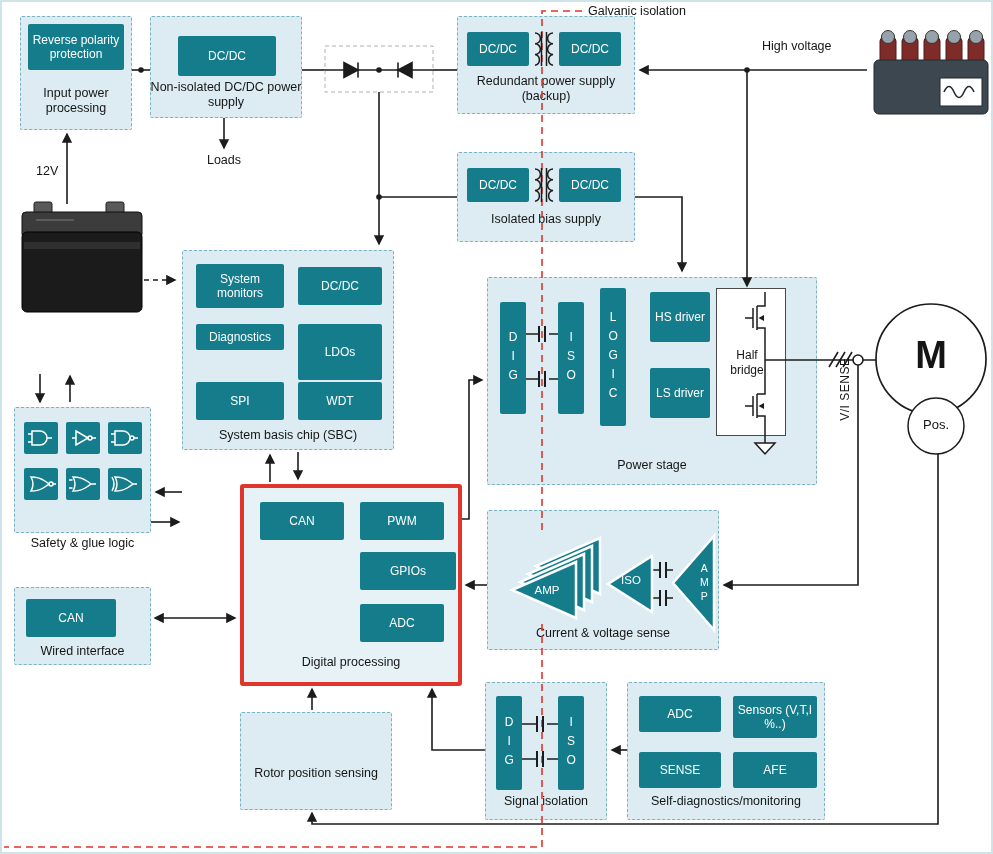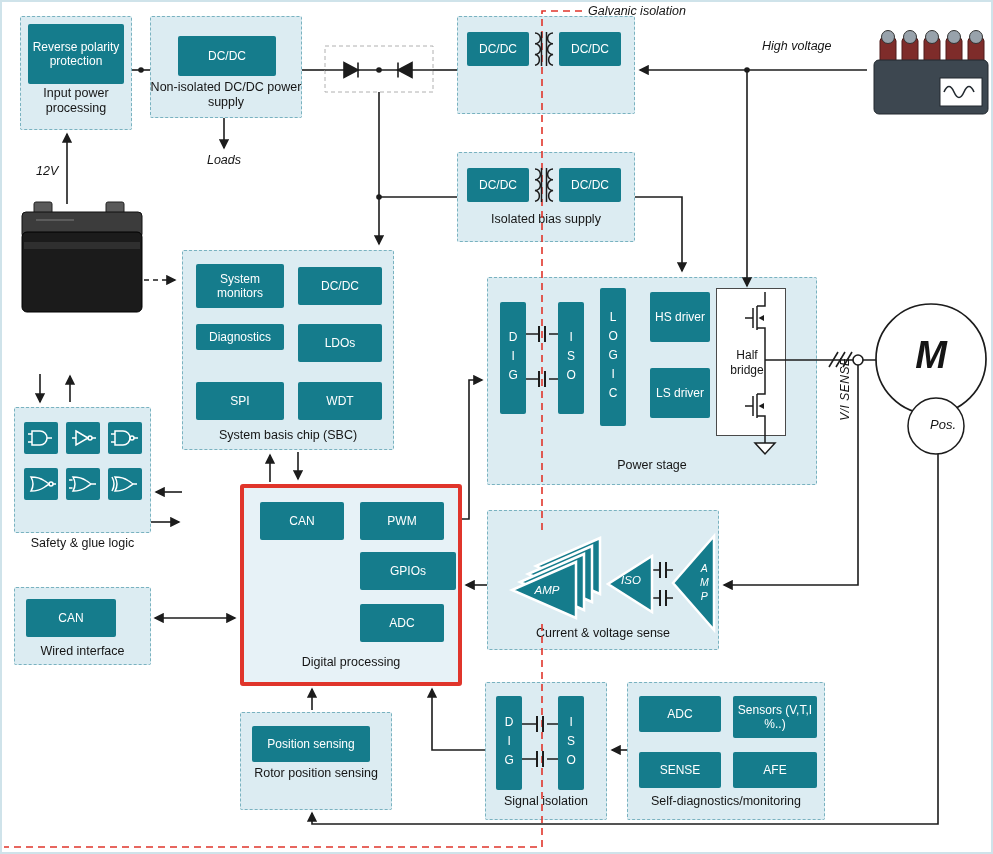--- a/index.html
+++ b/index.html
@@ -20,21 +20,21 @@
     padding:2px; box-sizing:border-box;
   }
   .whitebox { position:absolute; background:#fff; border:1.3px solid #4a4a4a; box-sizing:border-box; }
   .clabel {
     position:absolute; color:#151515; font-size:12.5px; line-height:1.22;
     text-align:center;
   }
   .freelabel { position:absolute; color:#151515; font-size:12.5px; line-height:1.2; }
   .vtext { writing-mode:vertical-lr; text-orientation:upright; letter-spacing:5px; }
   .overlay { position:absolute; left:0; top:0; pointer-events:none; }
-  .toplayer { position:absolute; left:0; top:0; width:100%; height:100%; pointer-events:none;font-style:italic; }
+  .toplayer { position:absolute; left:0; top:0; width:100%; height:100%; pointer-events:none; }
   .toplayer > div { position:absolute; }
   .wh { color:#fff; }
 </style>
 </head>
 <body>
 
 <div class="canvas">
 
   <div class="container" style="left:18px;top:14px;width:112px;height:114px"></div>
   <div class="container" style="left:148px;top:14px;width:152px;height:102px"></div>
@@ -43,61 +43,61 @@
   <div class="container" style="left:180px;top:248px;width:212px;height:200px"></div>
   <div class="container" style="left:485px;top:275px;width:330px;height:208px"></div>
   <div class="container" style="left:12px;top:405px;width:137px;height:126px"></div>
   <div class="container" style="left:12px;top:585px;width:137px;height:78px"></div>
   <div class="container dp" style="left:238px;top:482px;width:222px;height:202px"></div>
   <div class="container" style="left:485px;top:508px;width:232px;height:140px"></div>
   <div class="container" style="left:238px;top:710px;width:152px;height:98px"></div>
   <div class="container" style="left:483px;top:680px;width:122px;height:138px"></div>
   <div class="container" style="left:625px;top:680px;width:198px;height:138px"></div>
 
-  <div class="block" style="left:26px;top:22px;width:96px;height:60px">Reverse polarity protection</div>
+  <div class="block" style="left:26px;top:22px;width:96px;height:46px">Reverse polarity protection</div>
   <div class="block" style="left:176px;top:34px;width:98px;height:40px">DC/DC</div>
   <div class="block" style="left:465px;top:30px;width:62px;height:34px">DC/DC</div>
   <div class="block" style="left:557px;top:30px;width:62px;height:34px">DC/DC</div>
   <div class="block" style="left:465px;top:166px;width:62px;height:34px">DC/DC</div>
   <div class="block" style="left:557px;top:166px;width:62px;height:34px">DC/DC</div>
 
   <div class="block" style="left:194px;top:262px;width:88px;height:44px">System monitors</div>
   <div class="block" style="left:296px;top:265px;width:84px;height:38px">DC/DC</div>
   <div class="block" style="left:194px;top:322px;width:88px;height:26px">Diagnostics</div>
-  <div class="block" style="left:296px;top:322px;width:84px;height:38px">LDOs</div>
+  <div class="block" style="left:296px;top:322px;width:84px;height:56px">LDOs</div>
   <div class="block" style="left:194px;top:380px;width:88px;height:38px">SPI</div>
   <div class="block" style="left:296px;top:380px;width:84px;height:38px">WDT</div>
 
   <div class="block vtext" style="left:498px;top:300px;width:26px;height:112px">DIG</div>
   <div class="block vtext" style="left:556px;top:300px;width:26px;height:112px">ISO</div>
   <div class="block vtext" style="left:598px;top:286px;width:26px;height:138px">LOGIC</div>
   <div class="block" style="left:648px;top:290px;width:60px;height:50px">HS driver</div>
   <div class="block" style="left:648px;top:366px;width:60px;height:50px">LS driver</div>
   <div class="whitebox" style="left:714px;top:286px;width:70px;height:148px"></div>
   <div class="clabel" style="left:716px;top:346px;width:58px;font-size:12px">Half bridge</div>
 
   <div class="block" style="left:24px;top:597px;width:90px;height:38px">CAN</div>
 
   <div class="block" style="left:258px;top:500px;width:84px;height:38px">CAN</div>
   <div class="block" style="left:358px;top:500px;width:84px;height:38px">PWM</div>
   <div class="block" style="left:358px;top:550px;width:96px;height:38px">GPIOs</div>
   <div class="block" style="left:358px;top:602px;width:84px;height:38px">ADC</div>
 
-  <div class="block" style="left:250px;top:724px;width:118px;height:36px">Position sensing</div>
 
   <div class="block vtext" style="left:494px;top:694px;width:26px;height:94px">DIG</div>
   <div class="block vtext" style="left:556px;top:694px;width:26px;height:94px">ISO</div>
 
   <div class="block" style="left:637px;top:694px;width:82px;height:36px">ADC</div>
   <div class="block" style="left:731px;top:694px;width:84px;height:42px">Sensors (V,T,I %..)</div>
   <div class="block" style="left:637px;top:750px;width:82px;height:36px">SENSE</div>
   <div class="block" style="left:731px;top:750px;width:84px;height:36px">AFE</div>
 
   <div class="clabel" style="left:20px;top:84px;width:108px">Input power processing</div>
   <div class="clabel" style="left:148px;top:78px;width:152px">Non-isolated DC/DC power supply</div>
+  <div class="clabel" style="left:455px;top:72px;width:178px">Redundant power supply (backup)</div>
   <div class="clabel" style="left:455px;top:210px;width:178px">Isolated bias supply</div>
   <div class="clabel" style="left:180px;top:426px;width:212px">System basis chip (SBC)</div>
   <div class="clabel" style="left:485px;top:456px;width:330px">Power stage</div>
   <div class="clabel" style="left:12px;top:534px;width:137px">Safety &amp; glue logic</div>
   <div class="clabel" style="left:12px;top:642px;width:137px">Wired interface</div>
   <div class="clabel" style="left:238px;top:653px;width:222px">Digital processing</div>
   <div class="clabel" style="left:485px;top:624px;width:232px">Current &amp; voltage sense</div>
   <div class="clabel" style="left:252px;top:764px;width:124px">Rotor position sensing</div>
   <div class="clabel" style="left:483px;top:792px;width:122px">Signal isolation</div>
   <div class="clabel" style="left:625px;top:792px;width:198px">Self-diagnostics/monitoring</div>
@@ -288,16 +288,16 @@
   <div class="toplayer">
     <div class="freelabel" style="left:586px;top:2px;width:150px">Galvanic isolation</div>
     <div class="freelabel" style="left:760px;top:37px;width:95px">High voltage</div>
     <div class="freelabel" style="left:34px;top:162px;width:30px">12V</div>
     <div class="freelabel" style="left:198px;top:151px;width:48px;text-align:center">Loads</div>
     <div class="freelabel" style="left:788px;top:380px;width:110px;text-align:center;font-size:12px;letter-spacing:0.5px;transform:rotate(-90deg)">V/I SENSE</div>
     <div class="freelabel wh" style="left:524px;top:582px;width:42px;text-align:center;font-size:11.5px">AMP</div>
     <div class="freelabel wh" style="left:612px;top:572px;width:34px;text-align:center;font-size:11.5px">ISO</div>
     <div class="freelabel wh vtext" style="left:694px;top:552px;width:16px;height:58px;font-size:10.5px;letter-spacing:2px;display:flex;align-items:center;justify-content:center">AMP</div>
     <div class="freelabel" style="left:901px;top:331px;width:56px;text-align:center;font-size:38px;font-weight:bold">M</div>
-    <div class="freelabel" style="left:914px;top:415px;width:40px;text-align:right;font-size:13px">Pos.</div>
+    <div class="freelabel" style="left:914px;top:415px;width:40px;text-align:center;font-size:13px">Pos.</div>
   </div>
 
 </div>
 
 </body></html>

